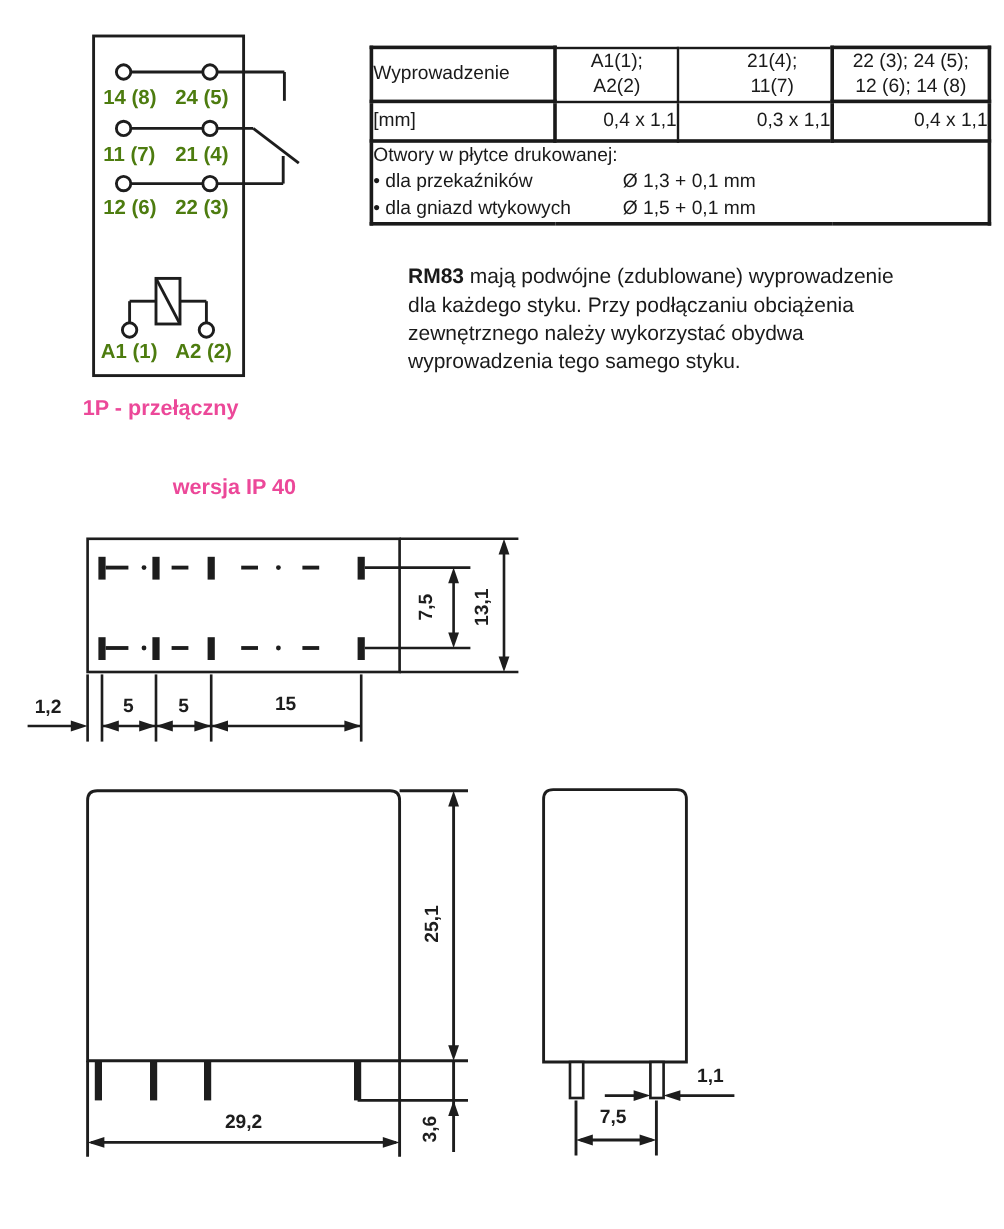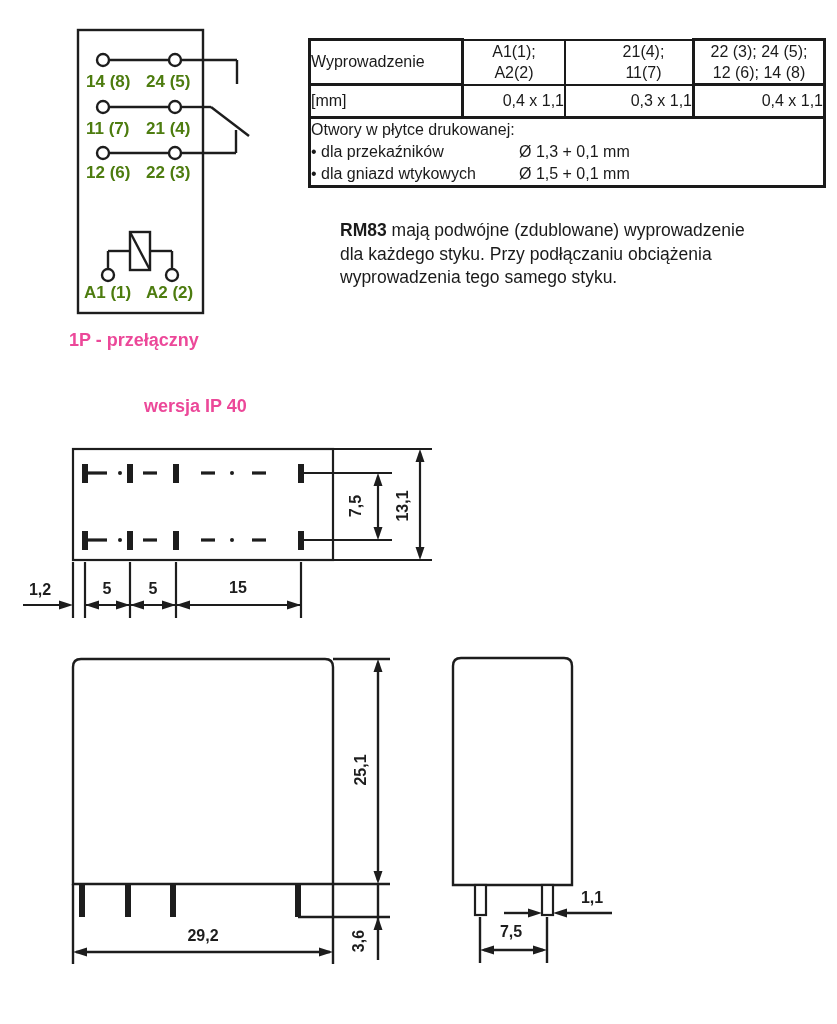--- a/index.html
+++ b/index.html
@@ -234,20 +234,21 @@
           <span>Ø 1,5 + 0,1 mm</span>
         </div>
       </td>
     </tr>
   </tbody>
     </table>
 
   <div class="para">
     <div><b>RM83</b><span> mają podwójne (zdublowane) wyprowadzenie</span></div>
     <div>dla każdego styku. Przy podłączaniu obciążenia</div>
+    <div>zewnętrznego należy wykorzystać obydwa</div>
     <div>wyprowadzenia tego samego styku.</div>
   </div>
 
   <div class="dim rot" style="left:356px;top:506px">7,5</div>
   <div class="dim rot" style="left:403px;top:506px">13,1</div>
   <div class="dim" style="left:40px;top:590px">1,2</div>
   <div class="dim" style="left:107px;top:589px">5</div>
   <div class="dim" style="left:153px;top:589px">5</div>
   <div class="dim" style="left:238px;top:588px">15</div>
 

